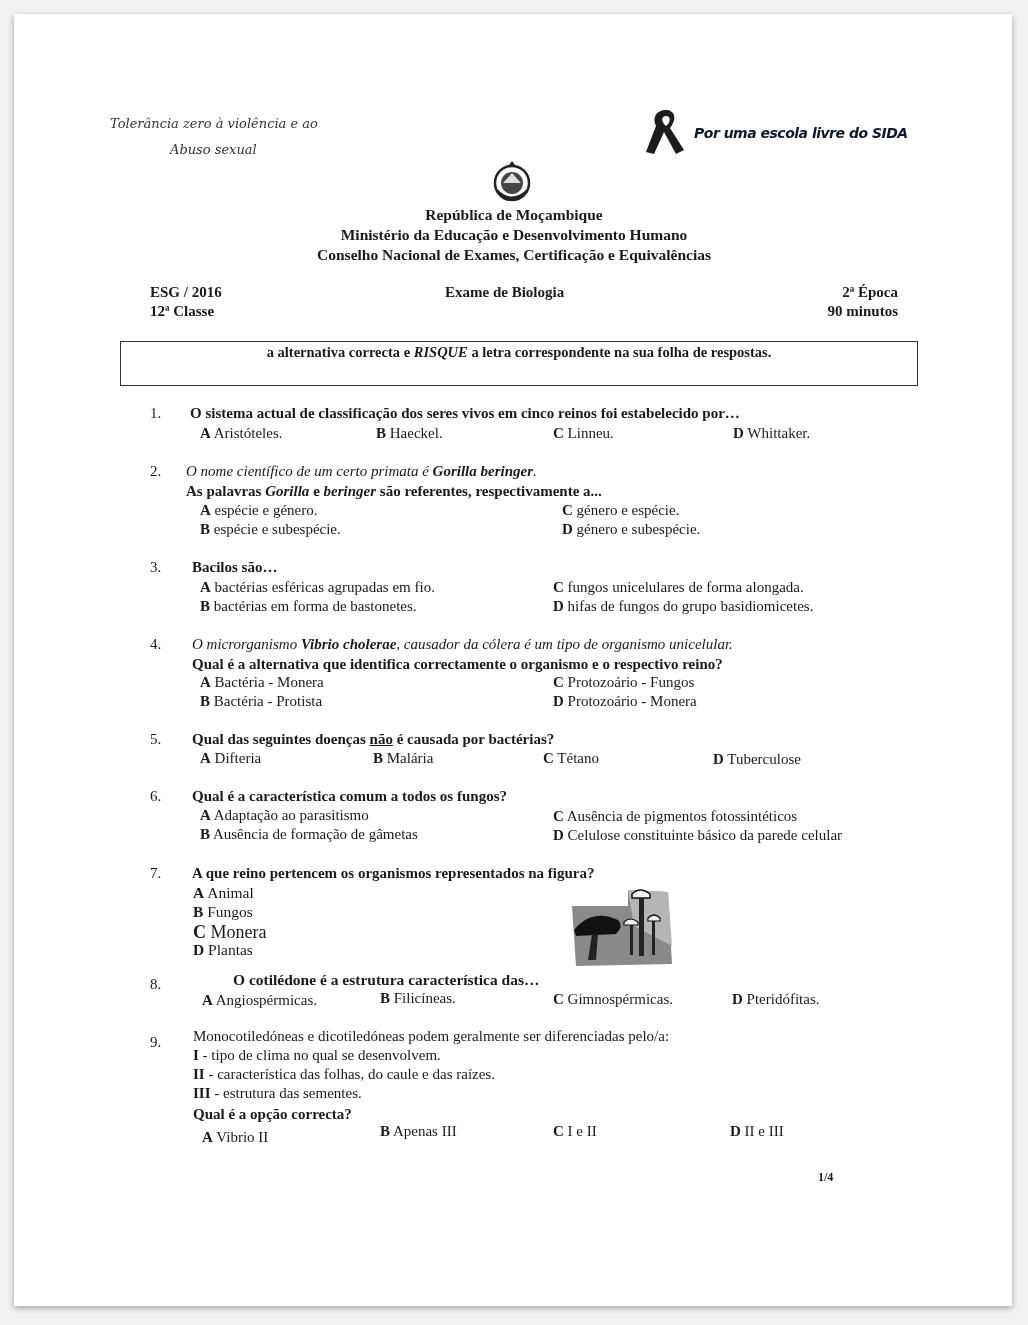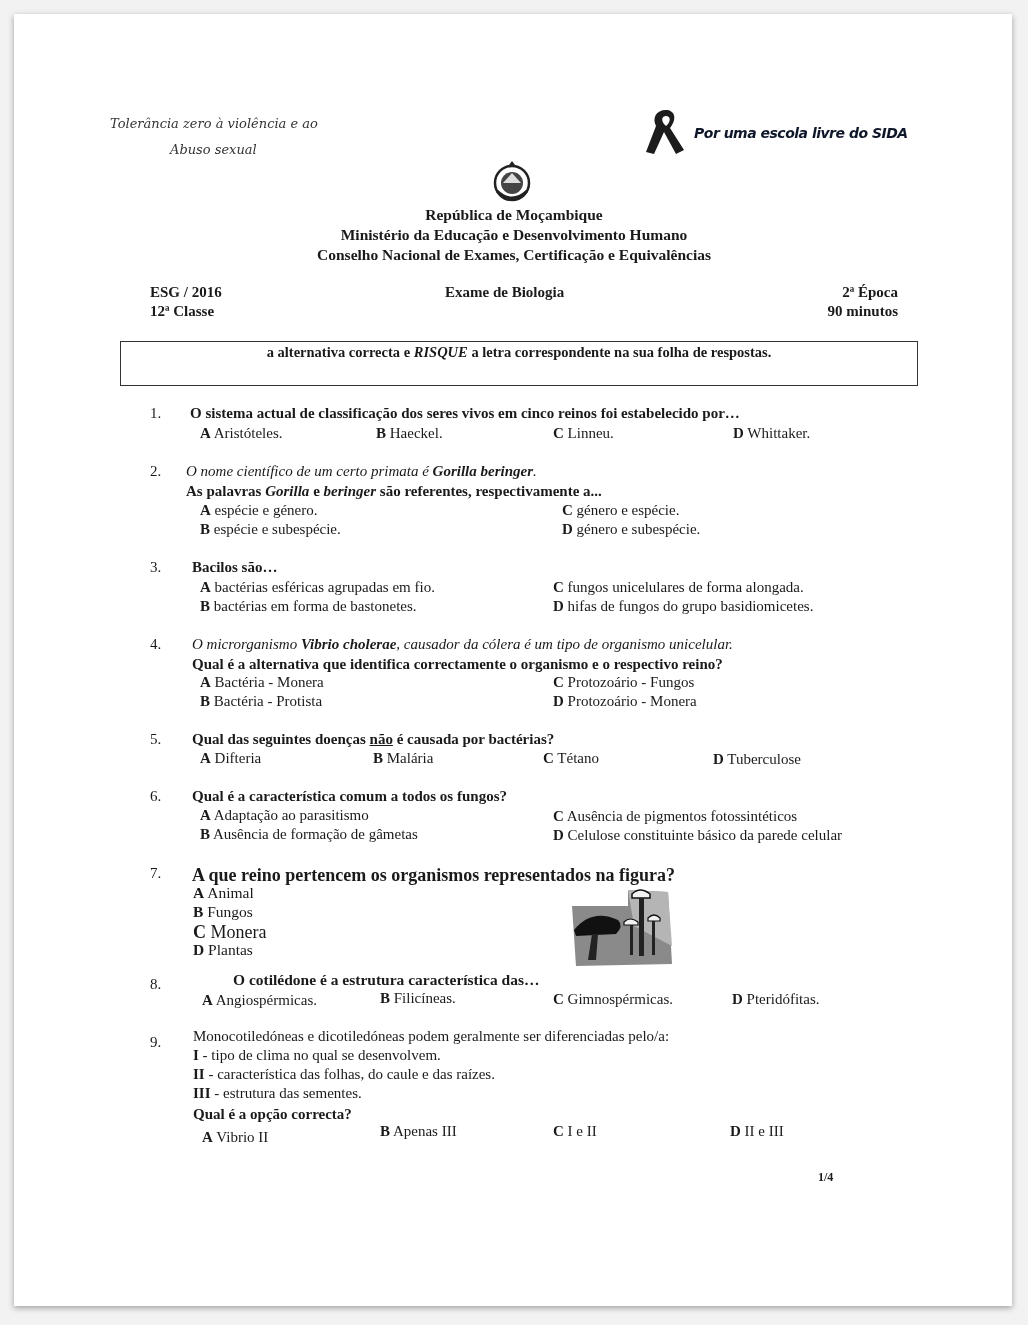--- a/index.html
+++ b/index.html
@@ -96,21 +96,21 @@
 <div class="abs opt" style="left:713px;top:751px;"><b>D</b> <span>Tuberculose</span></div>
 
 <div class="abs qn" style="left:150px;top:788px;">6.</div>
 <div class="abs q" style="left:192px;top:788px;">Qual é a característica comum a todos os fungos?</div>
 <div class="abs opt" style="left:200px;top:807px;"><b>A</b> <span>Adaptação ao parasitismo</span></div>
 <div class="abs opt" style="left:200px;top:826px;"><b>B</b> <span>Ausência de formação de gâmetas</span></div>
 <div class="abs opt" style="left:553px;top:808px;"><b>C</b> <span>Ausência de pigmentos fotossintéticos</span></div>
 <div class="abs opt" style="left:553px;top:827px;"><b>D</b> <span>Celulose constituinte básico da parede celular</span></div>
 
 <div class="abs qn" style="left:150px;top:865px;">7.</div>
-<div class="abs q" style="left:192px;top:865px;font-size:18px;">A que reino pertencem os organismos representados na figura?</div>
+<div class="abs q" style="left:192px;top:865px;font-size:15px;">A que reino pertencem os organismos representados na figura?</div>
 <div class="abs opt" style="left:193px;top:884px;font-size:15.5px;"><b>A</b> <span>Animal</span></div>
 <div class="abs opt" style="left:193px;top:903px;font-size:15.5px;"><b>B</b> <span>Fungos</span></div>
 <div class="abs opt" style="left:193px;top:922px;font-size:18px;"><b>C</b> <span>Monera</span></div>
 <div class="abs opt" style="left:193px;top:941px;font-size:15.5px;"><b>D</b> <span>Plantas</span></div>
 
 <div class="abs" style="left:568px;top:886px;">
   <svg width="106" height="80" viewBox="0 0 106 80">
     <path d="M4 20 L60 20 L60 4 L100 6 L104 78 L8 80 Z" fill="#8a8a8a"></path>
     <path d="M60 4 L100 6 L104 60 L66 40 Z" fill="#b5b5b5"></path>
     <path d="M6 44 Q24 22 50 34 Q56 40 48 48 L8 50 Z" fill="#111"></path>

